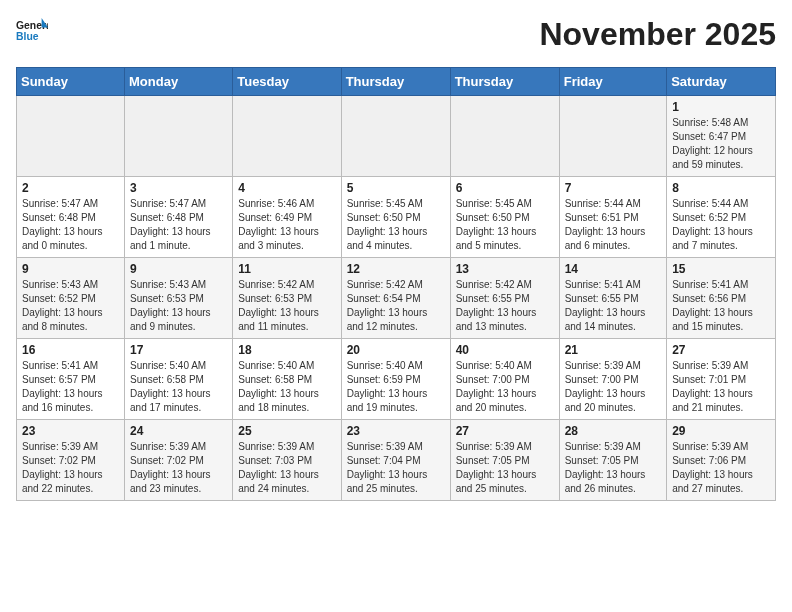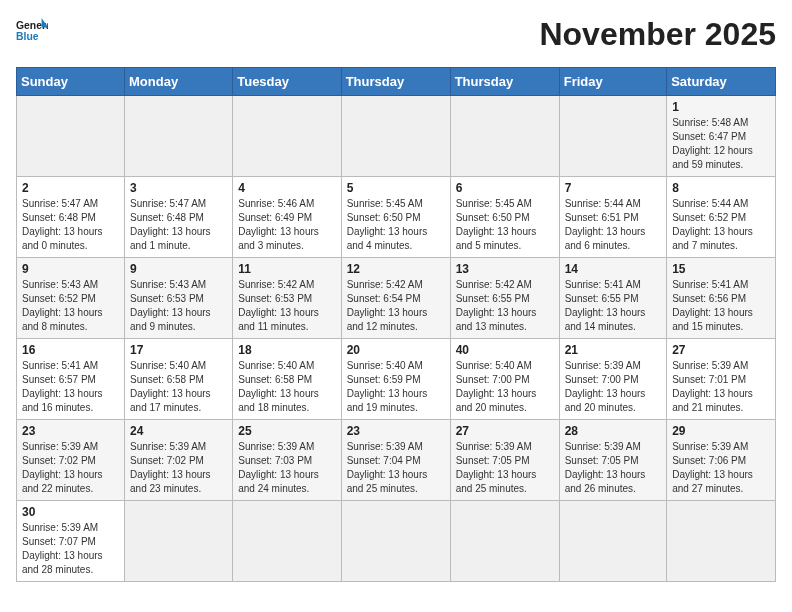--- a/index.html
+++ b/index.html
@@ -240,26 +240,14 @@
         </td>
         <td>
           <span class="day-number">28</span>
           <div class="day-content">Sunrise: 5:39 AM<br>Sunset: 7:05 PM<br>Daylight: 13 hours and 26 minutes.</div>
         </td>
         <td>
           <span class="day-number">29</span>
           <div class="day-content">Sunrise: 5:39 AM<br>Sunset: 7:06 PM<br>Daylight: 13 hours and 27 minutes.</div>
         </td>
       </tr>
-      <tr>
-        <td>
-          <span class="day-number">30</span>
-          <div class="day-content">Sunrise: 5:39 AM<br>Sunset: 7:07 PM<br>Daylight: 13 hours and 28 minutes.</div>
-        </td>
-        <td class="empty-cell"></td>
-        <td class="empty-cell"></td>
-        <td class="empty-cell"></td>
-        <td class="empty-cell"></td>
-        <td class="empty-cell"></td>
-        <td class="empty-cell"></td>
-      </tr>
     </tbody>
 </table>
 
 </body></html>

